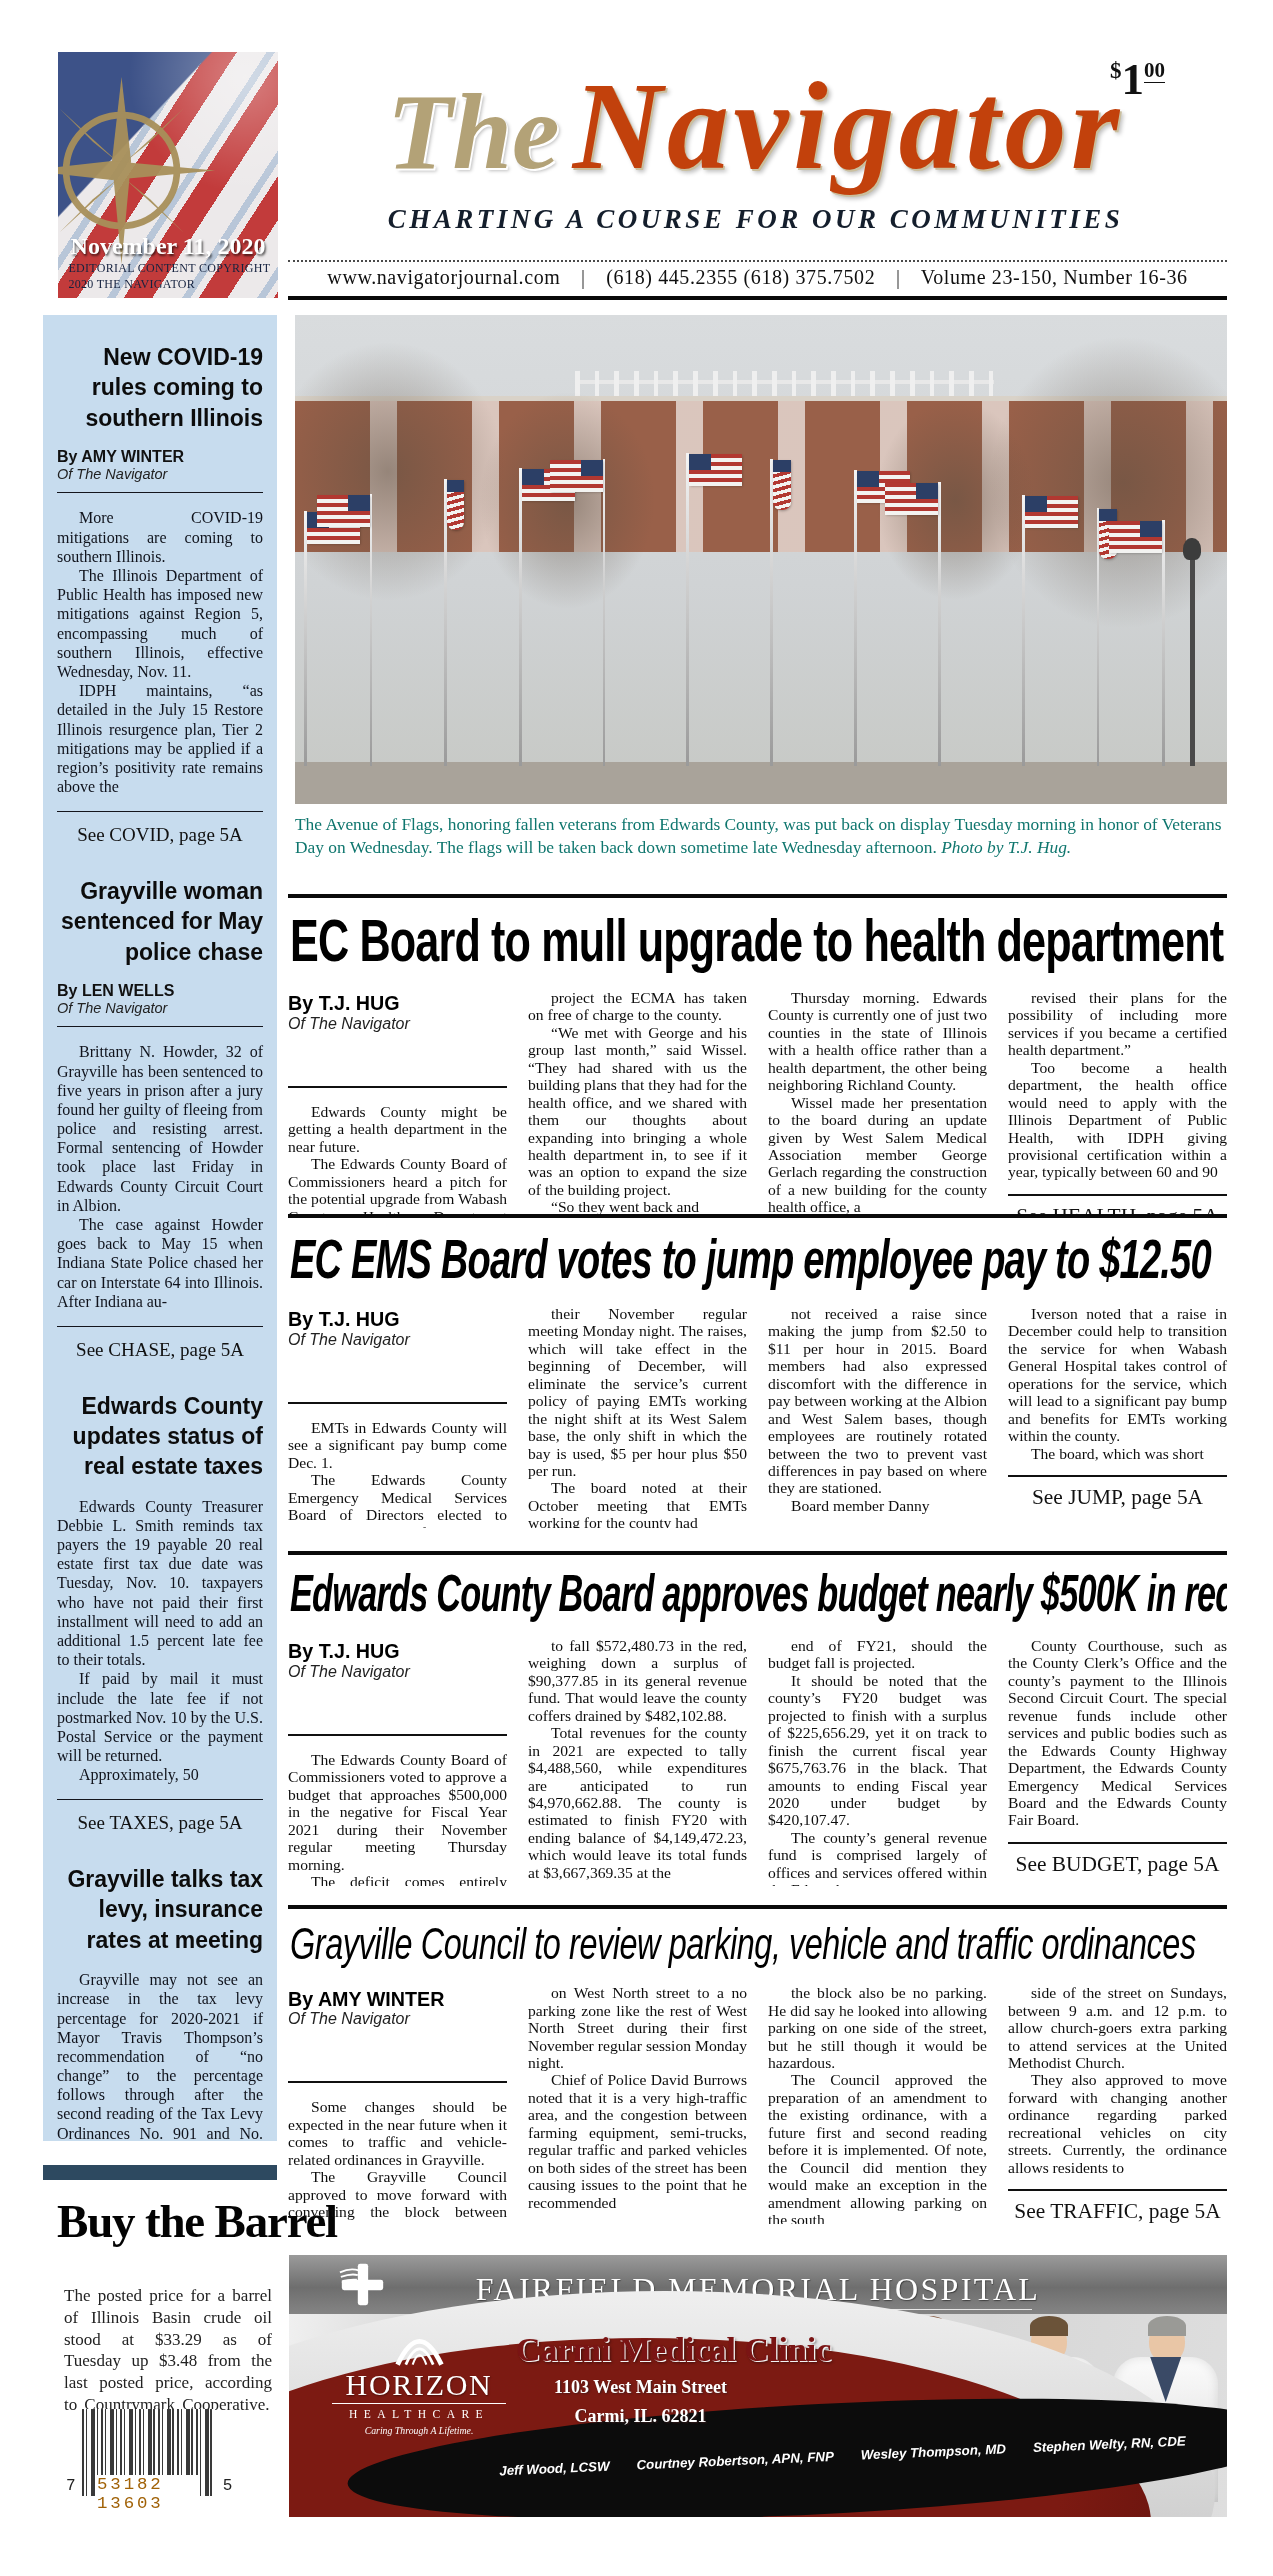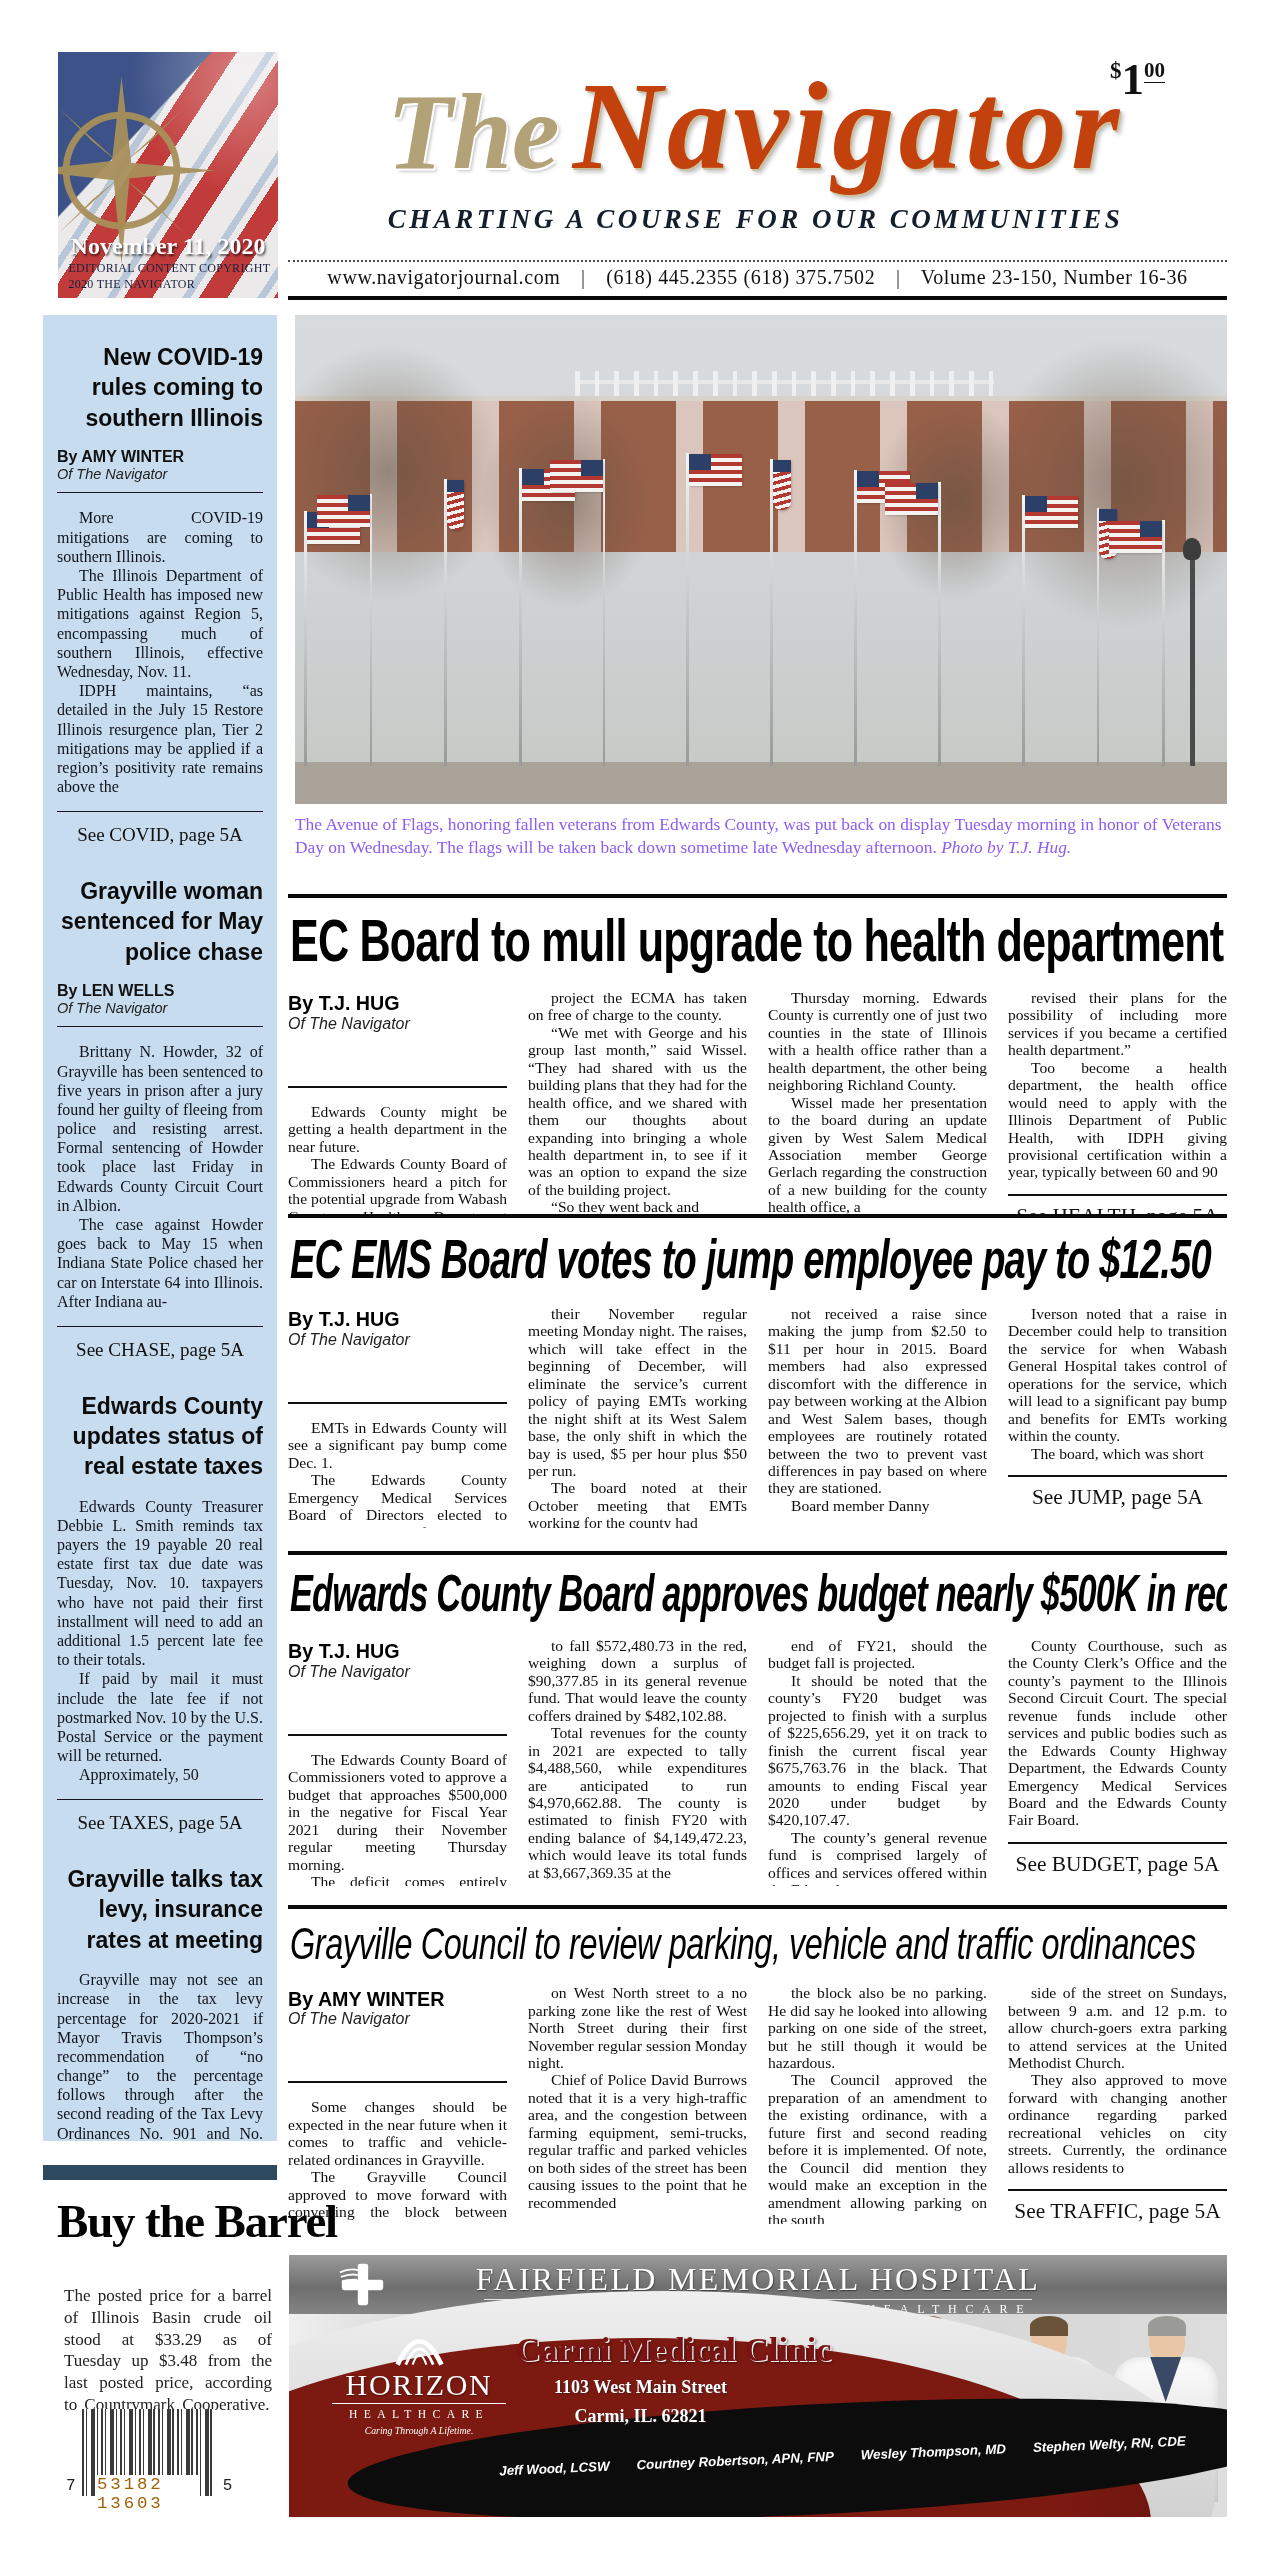--- a/index.html
+++ b/index.html
@@ -80,21 +80,21 @@
   .flagpost .cloth::after { content:""; position:absolute; left:0; top:0; width:22px; height:16px; background:#2c3f66; }
   .flagpost.flip .cloth { left:auto; right:2.9px; }
   .flagpost.flip .cloth::after { left:auto; right:0; }
   .flagpost.furl .cloth { width:17.4px; height:50px; border-radius:0 0 8px 8px;
     background:repeating-linear-gradient(165deg,#b23831 0 3.5px,#f3f3f1 3.5px 7px); }
   .flagpost.furl .cloth::after { width:17.4px; height:11.6px; }
   .lamp { position:absolute; right:32px; bottom:38px; width:5.2px; height:208px; background:#4a4a4a; }
   .lamp::after { content:""; position:absolute; top:-19.7px; left:-6.4px; width:17.4px; height:22px;
     background:#3c3c3c; border-radius:50% 50% 35% 35%; }
 
-  .caption { position:absolute; left:295px; top:813px; width:932px; font-size:17.4px; line-height:1.32; color:#8b5cf6; }
+  .caption { position:absolute; left:295px; top:813px; width:932px; font-size:17.4px; line-height:1.32; color:#0f766e; }
   .caption .credit { font-style:italic; }
 
   
   .article { position:absolute; left:288px; width:939px; border-top:4px solid #0a0a0a; }
   .a1 { top:894px; } .a2 { top:1214px; } .a3 { top:1551px; } .a4 { top:1905px; }
   .headline { overflow:hidden; }
   .squeeze { display:inline-block; transform-origin:left bottom; white-space:nowrap;
     font-family:"Liberation Sans", sans-serif; color:#000; }
   .a1 .squeeze { font-size:60px; font-weight:700; letter-spacing:-1.2px; transform:scaleX(.72); margin:8px 0 1.2px 2.3px; }
   .a2 .squeeze { font-size:56px; font-weight:700; font-style:italic; letter-spacing:-1.2px; transform:scaleX(.68); margin:8px 0 1.2px 2.3px; }
@@ -107,21 +107,21 @@
   .col p { margin:0; text-indent:23px; }
   .by-block { border-bottom:2.3px solid #101010; padding:3.5px 0 53px; margin-bottom:15px; }
   .by { font-family:"Liberation Sans", sans-serif; font-weight:700; font-size:19.7px; line-height:1.15; color:#000; }
   .org { font-family:"Liberation Sans", sans-serif; font-style:italic; font-size:16px; color:#222; }
   .jump { border-top:2.3px solid #101010; margin-top:12.7px; padding-top:9.3px; text-align:center; font-size:21.4px; color:#111; }
 
   
   .ad { position:absolute; left:289px; top:2255px; width:938px; height:262px; overflow:hidden; }
   .ad-banner { position:relative; height:59px; color:#fff; text-align:center;
     background:linear-gradient(180deg,#9b9b9b,#6e6e6e 55%,#848484); }
-  .ad-hospital { font-size:32px; letter-spacing:2.3px; padding-top:6px; font-weight:400;
+  .ad-hospital { font-size:32px; letter-spacing:2.3px; padding-top:16px; font-weight:400;
     text-shadow:0.6px 0.6px 1.2px rgba(0,0,0,.5); white-space:nowrap; }
   .ad-tagline { display:inline-block; font-size:12px; letter-spacing:8.7px; border-top:1.2px solid #e6e6e6;
     padding-top:2.3px; margin-top:1.2px; }
   .ad-cross { position:absolute; left:50px; top:5.8px; width:47px; height:47px; }
   .ad-body { position:relative; height:203px;
     background:linear-gradient(100deg,#f0f0f0 0%, #c3c3c3 26%, #e9e9e9 48%, #d7d7d7 72%, #dedede 100%); }
   .docs { position:absolute; right:5.8px; top:3.5px; width:463px; height:191px; display:flex; justify-content:space-between; z-index:2; }
   .doc { position:relative; width:108px; }
   .doc .head { width:36px; height:43px; border-radius:50% 50% 46% 46%; background:#e9c6a6; margin:2.3px auto 0; position:relative; }
   .doc .head::before { content:""; position:absolute; left:-1.2px; top:-3.5px; width:38px; height:19.7px;

